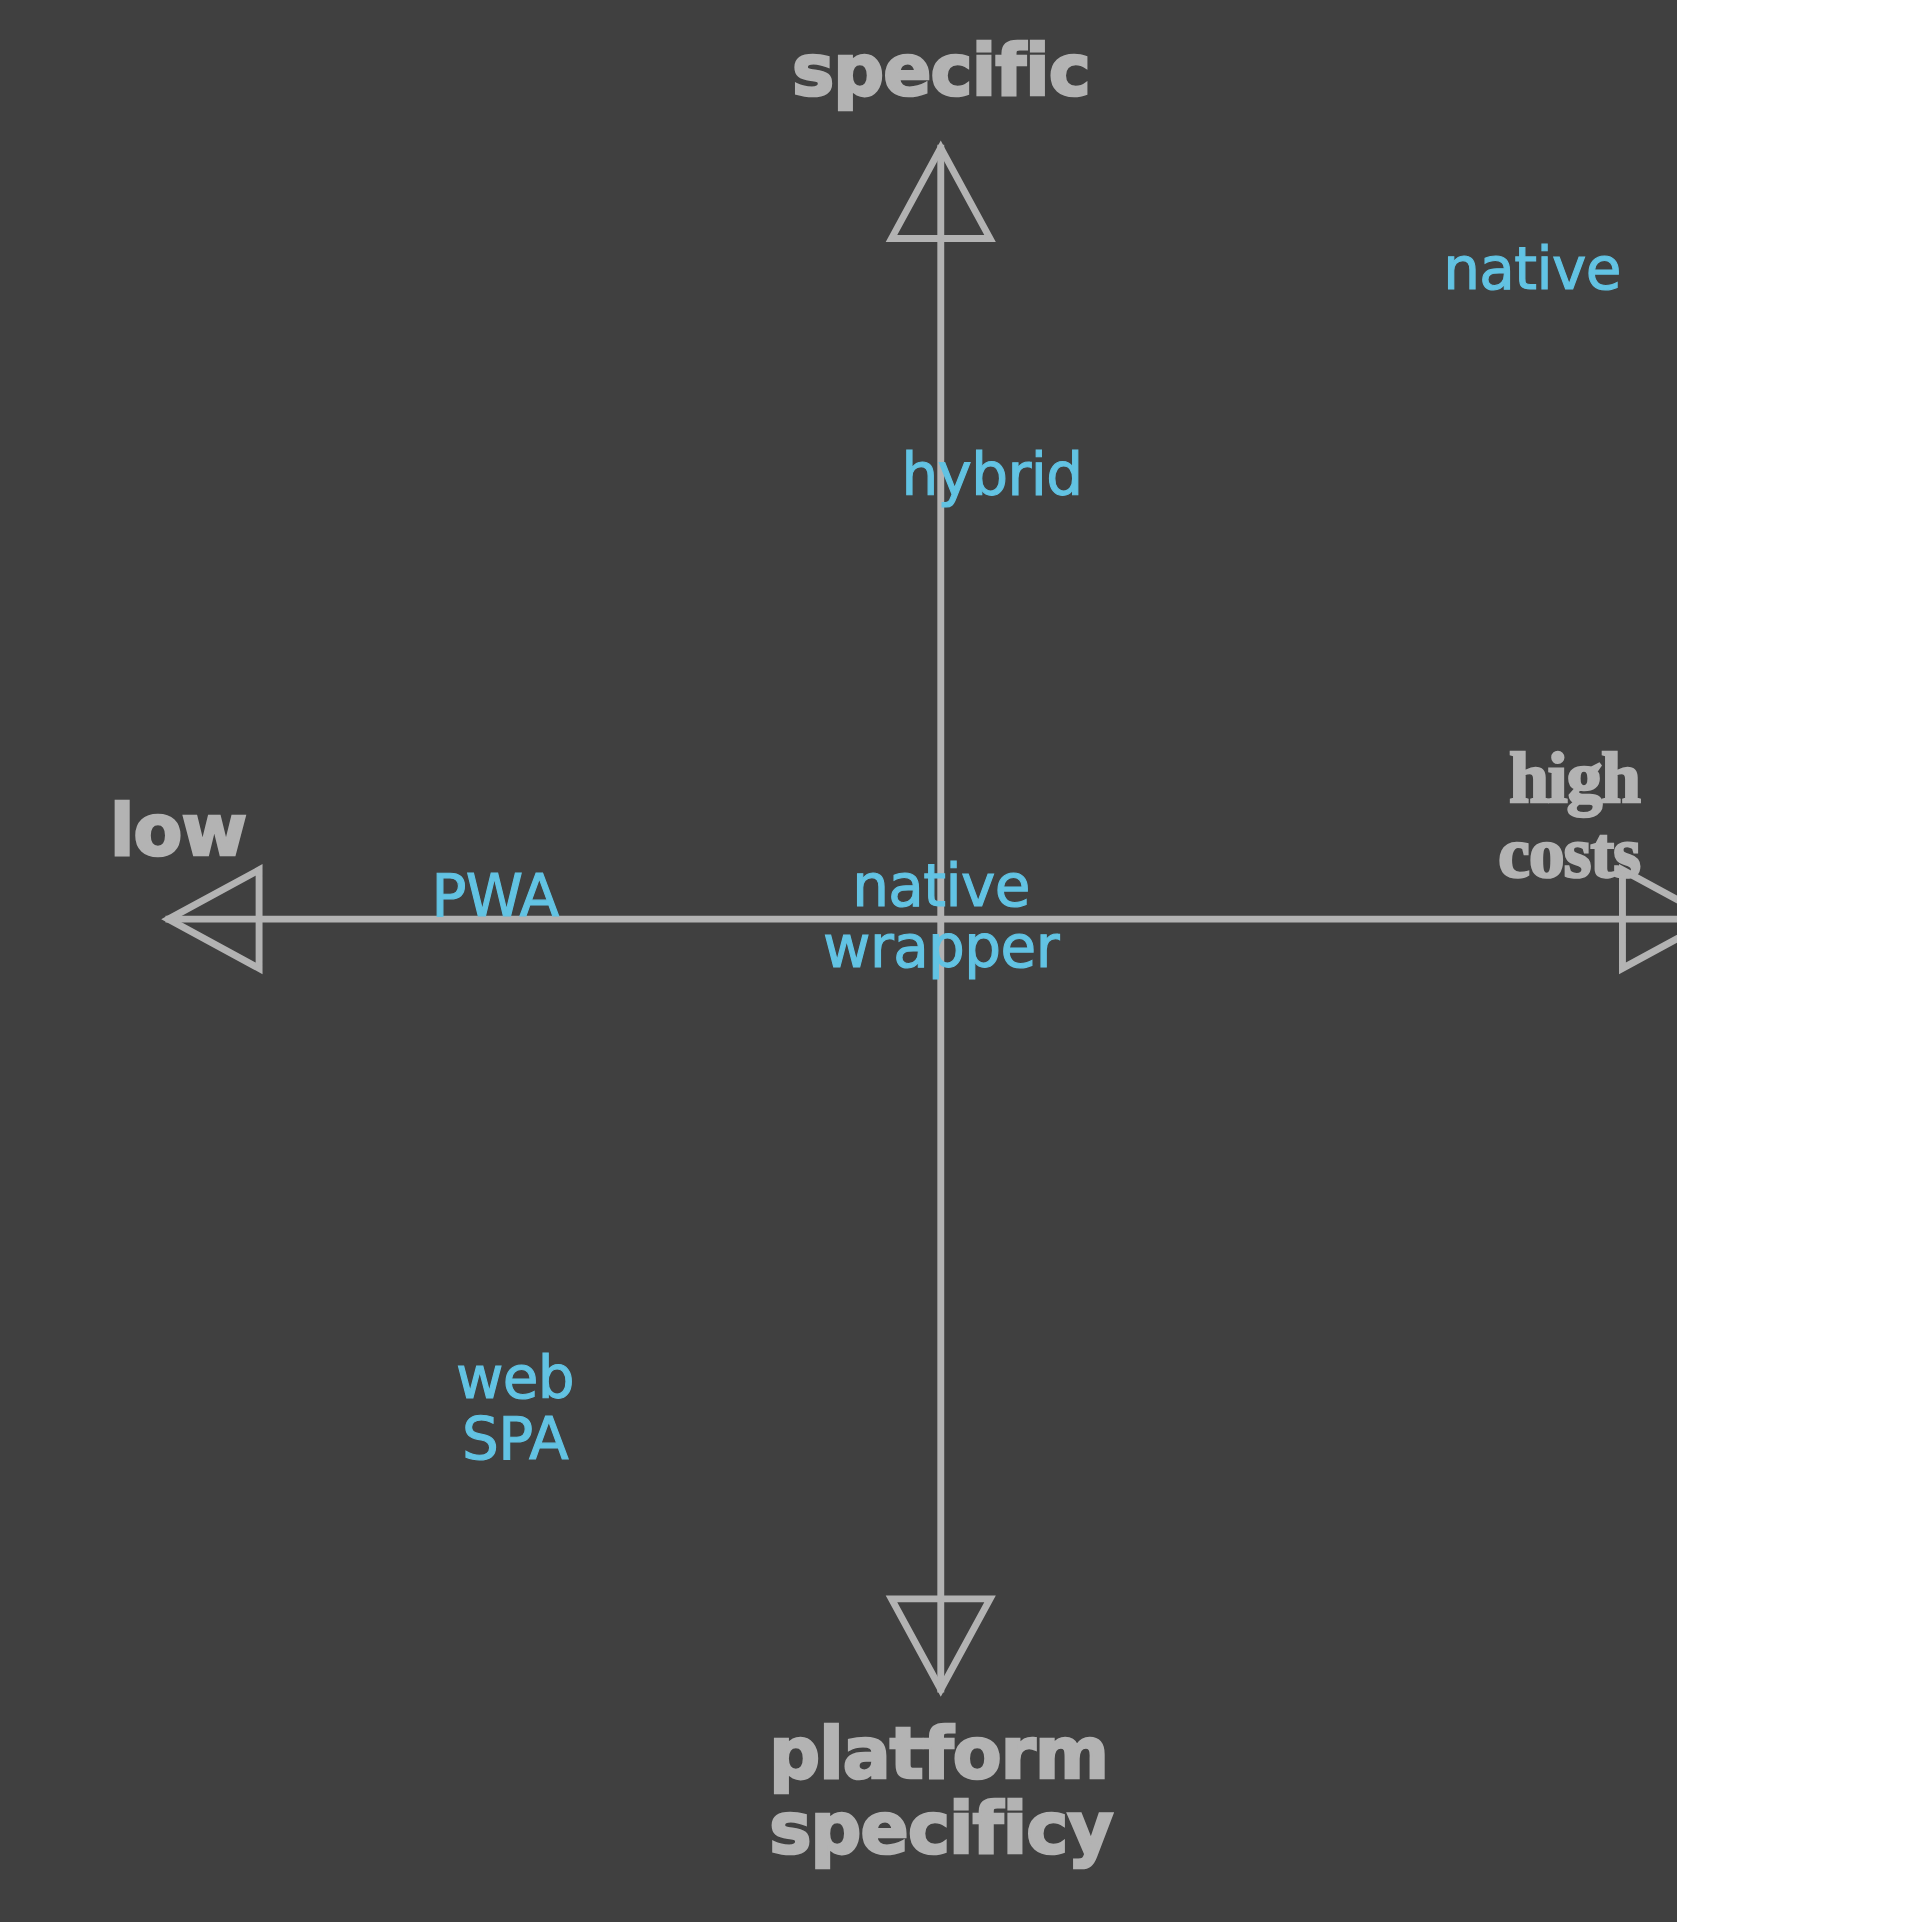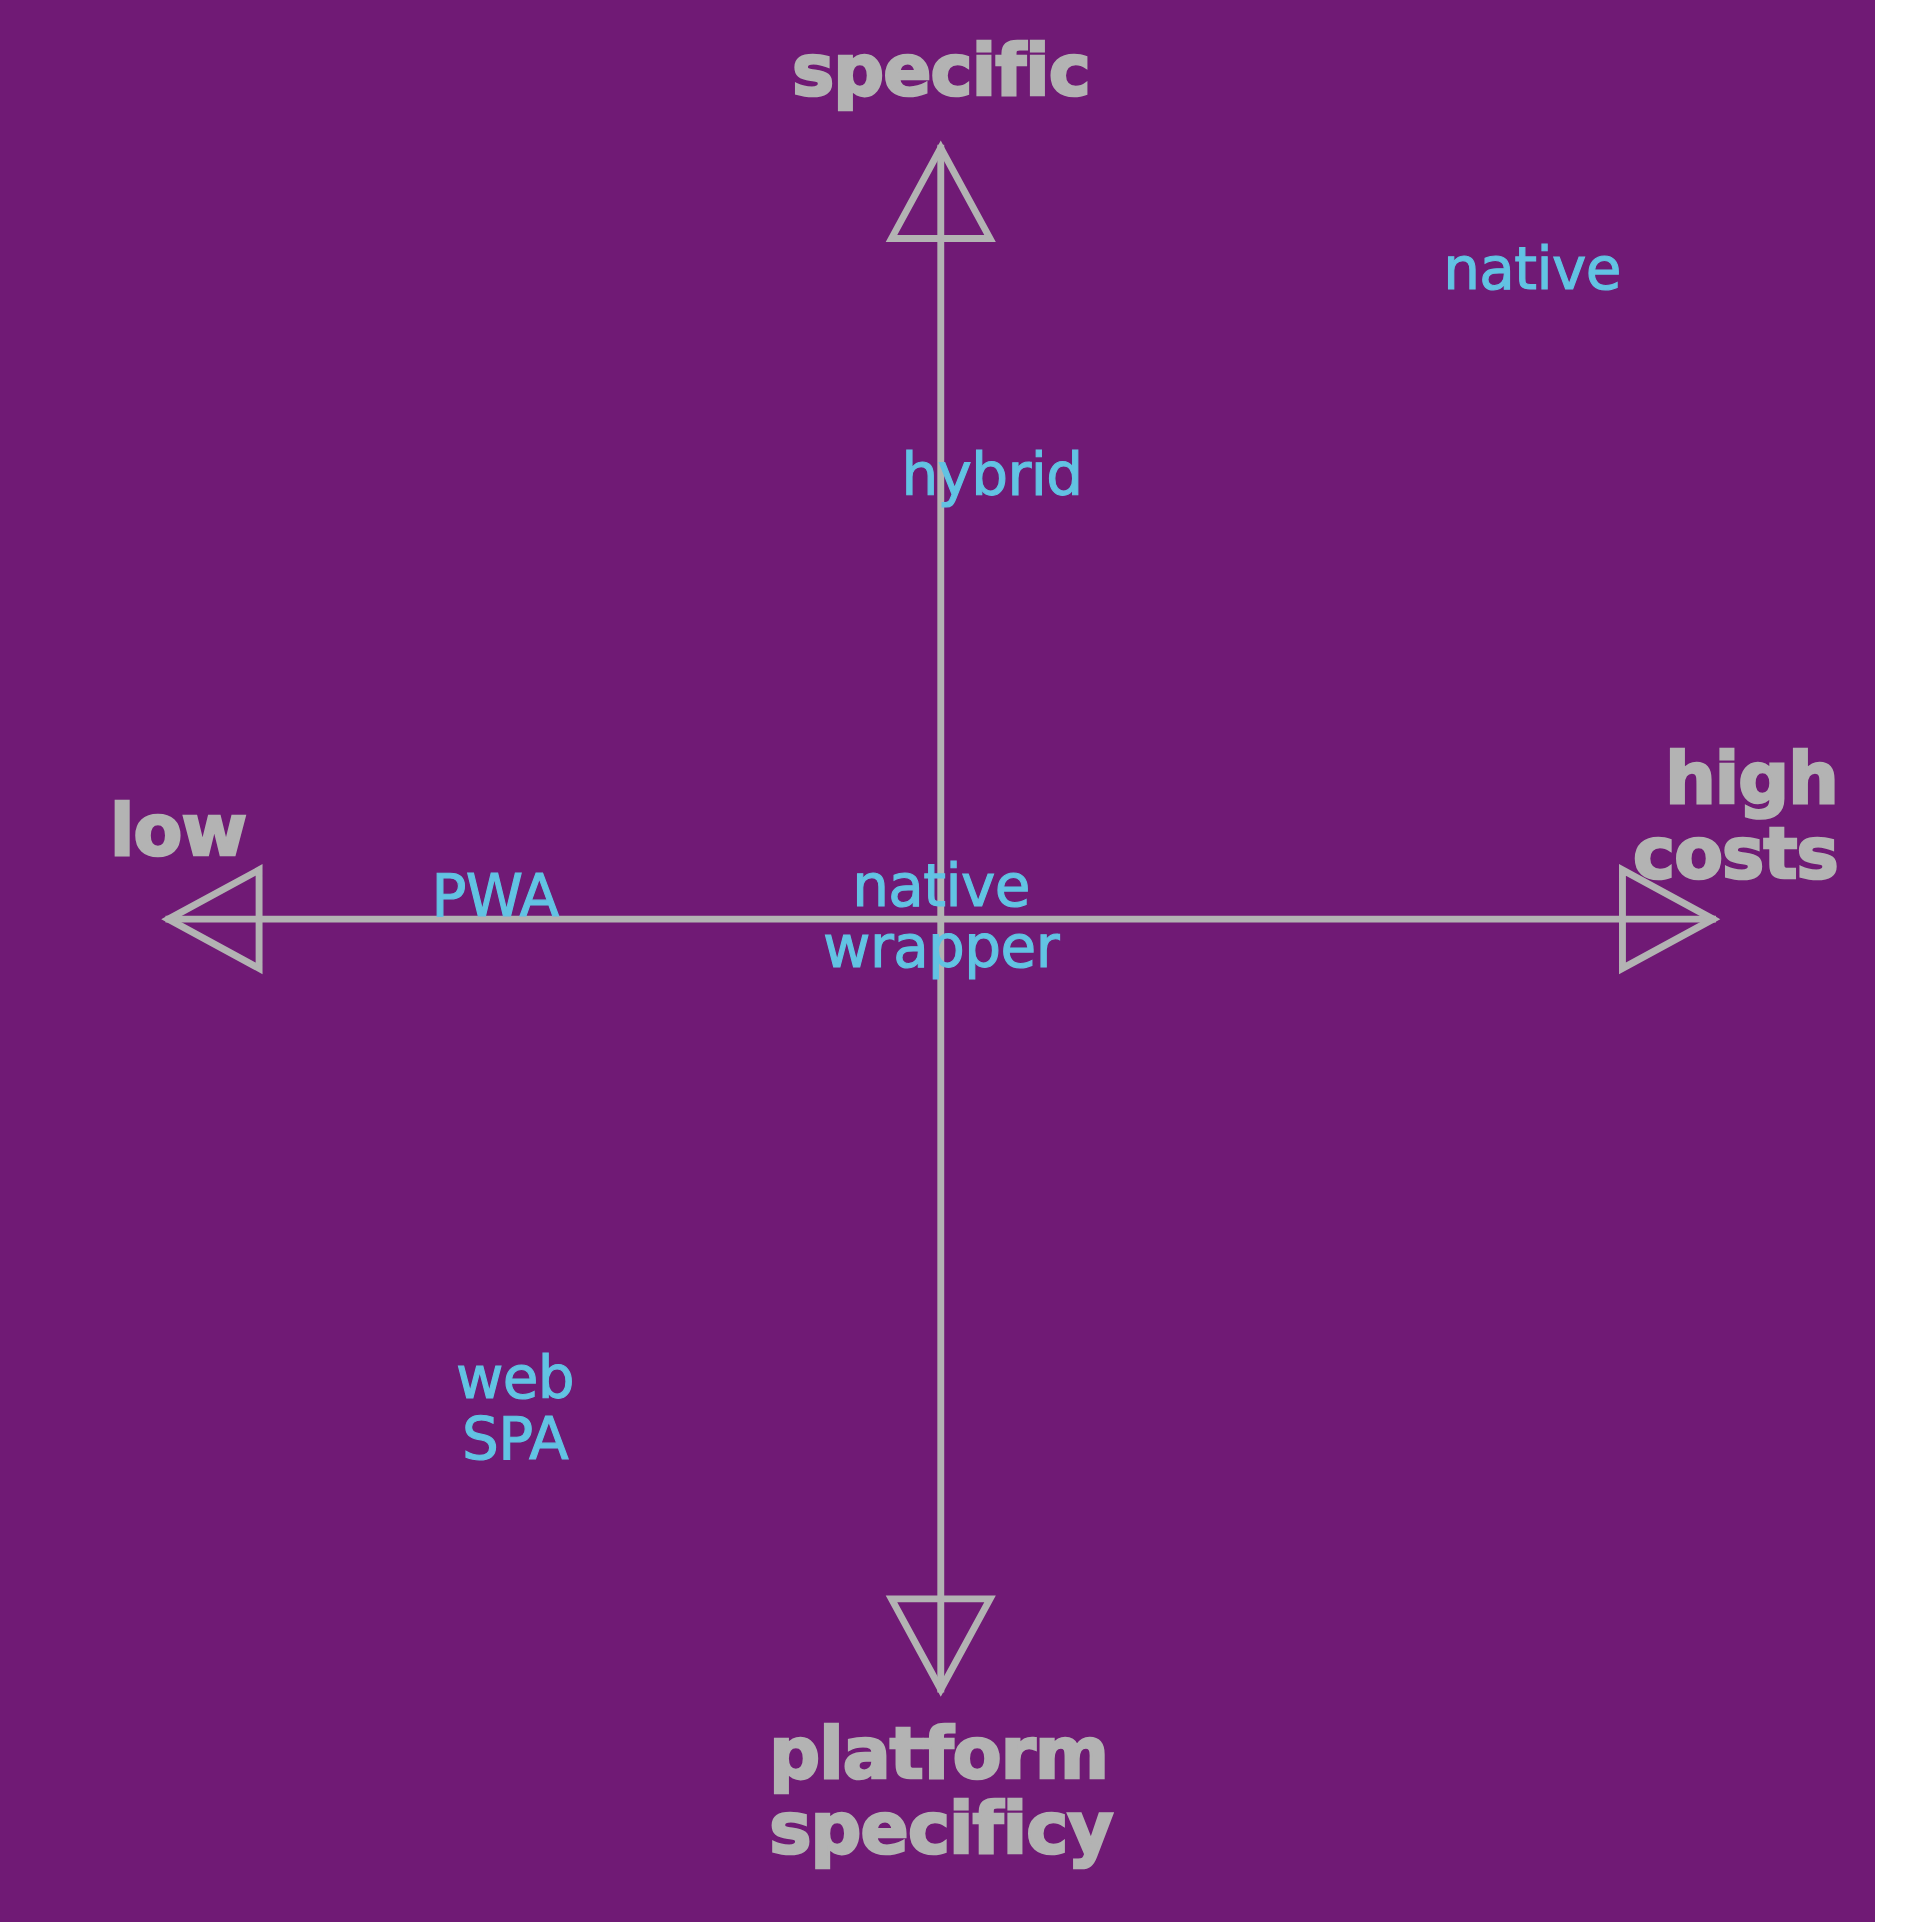--- a/index.html
+++ b/index.html
@@ -7,23 +7,23 @@
     margin: 0;
     padding: 0;
     background: #ffffff;
   }
   body {
     font-family: "DejaVu Sans", sans-serif;
   }
 
   #stage {
     position: relative;
-    width: 1875px;
+    width: 1677px;
     height: 1923px;
-    background: #701a75;
+    background: #404040;
     overflow: hidden;
   }
 
   
   .axis-svg {
     position: absolute;
     left: 0;
     top: 0;
     width: 1917px;
     height: 1923px;
@@ -56,21 +56,21 @@
     font-weight: 400;
     font-size: 58px;
     letter-spacing: -0.01em;
     -webkit-text-stroke: 1.1px #62c3e3;
   }
 
   
   #cap-top        { left: 941px; top: 32.5px;   transform: translateX(-50%); text-align: center; }
   #cap-bottom     { left: 941px; top: 1716px; transform: translateX(-50%); text-align: left; }
   #cap-left       { left: 110px; top: 793px;  text-align: left; }
-  #cap-right      { right: 37px; top: 741px;  text-align: right; }
+  #cap-right      { right: 37px; top: 741px;  text-align: right; font-family: Liberation Serif, serif; }
 
   #pt-native      { left: 1532px; top: 239px;  transform: translateX(-50%); text-align: center; }
   #pt-hybrid      { left: 992px;  top: 445px;  transform: translateX(-50%); text-align: left; }
   #pt-wrapper     { left: 941px;  top: 856px;  transform: translateX(-50%); text-align: center; }
   #pt-pwa         { left: 495px;  top: 866px;  transform: translateX(-50%); text-align: left; }
   #pt-webspa      { left: 471px;  top: 1348px; transform: translateX(-50%); text-align: center; margin-left: 44px; }
 </style>
 </head>
 <body>
 

